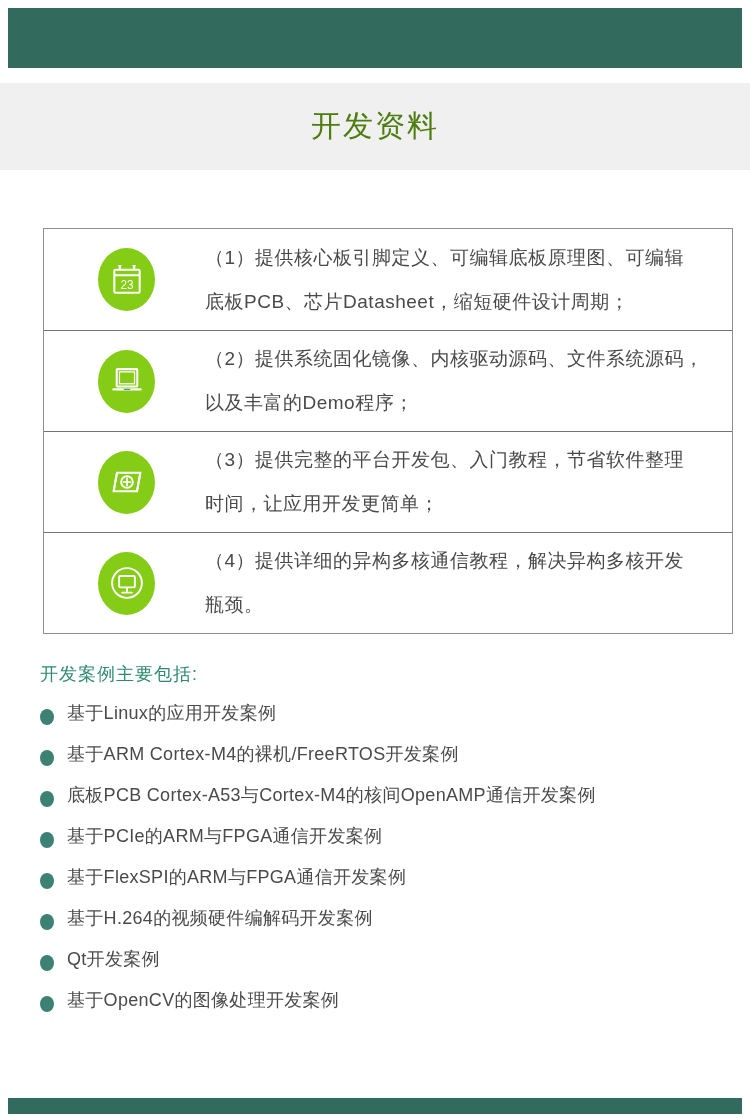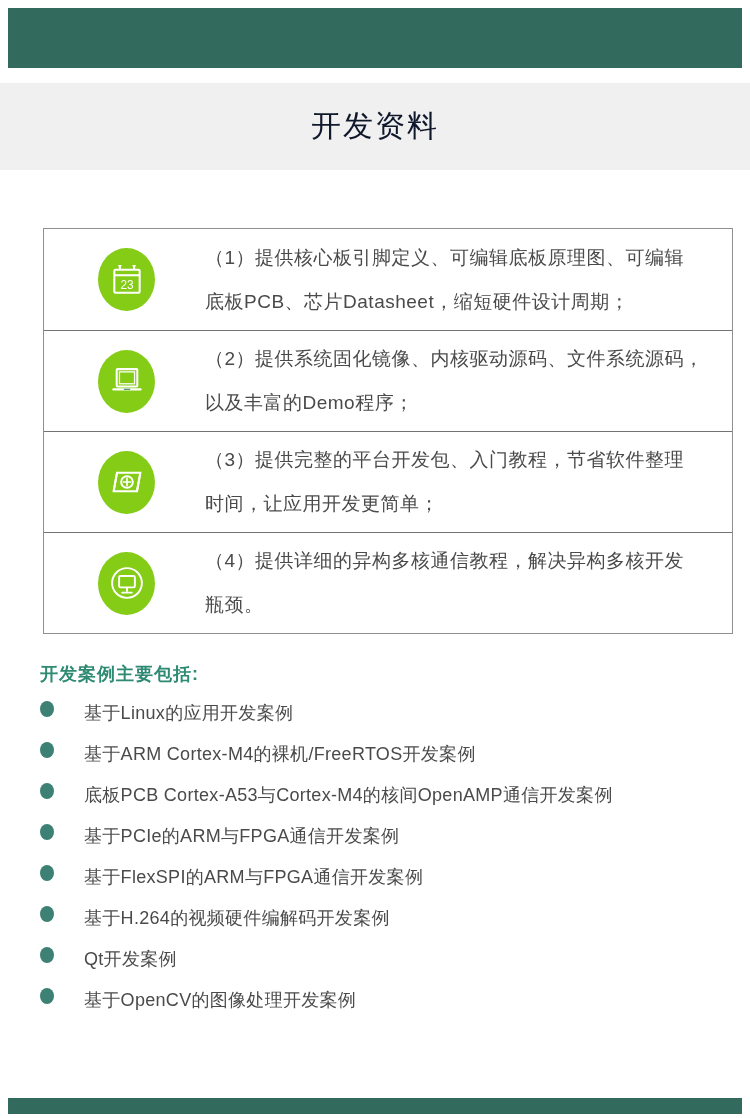--- a/index.html
+++ b/index.html
@@ -11,21 +11,21 @@
   }
   .edge-bar { position:absolute; left:8px; right:8px; background:#336a5e; }
   .edge-bar.top { top:8px; height:60px; }
   .edge-bar.bottom { top:1098px; height:16px; }
 
   .title-band {
     position:absolute; left:0; top:83px; width:750px; height:87px;
     background:#f0f0f0; display:flex; align-items:center; justify-content:center;
   }
   .page-title {
-    font-size:30px; color:#0f172a; letter-spacing:2px; font-weight:400;
+    font-size:30px; color:#4d7c0f; letter-spacing:2px; font-weight:400;
   }
 
   .info-table {
     position:absolute; left:43px; top:228px; width:690px;
     border:1px solid #8f8f8f; background:#ffffff;
   }
   .feature-row {
     height:101px; display:flex; align-items:center; padding-left:54px;
   }
   .feature-row + .feature-row { border-top:1px solid #737373; }
@@ -34,24 +34,24 @@
     background:#84cc16; display:flex; align-items:center; justify-content:center;
     margin-right:50px;
   }
   .icon-circle svg { display:block; }
   .feature-text {
     font-size:19px; line-height:44px; color:#4a4a4a;
     white-space:pre-line; letter-spacing:0.5px;
   }
 
   .cases { position:absolute; left:40px; top:662px; width:680px; }
-  .cases-heading { font-size:18px; color:#2e8a72; letter-spacing:1px;font-weight:bold; }
+  .cases-heading { font-size:18px; color:#2e8a72; letter-spacing:1px; }
   .cases-list { list-style:none; margin-top:15px; }
   .case-item {
-    display:flex; align-items:flex-start; height:24px; margin-bottom:17px;gap:17px;
+    display:flex; align-items:flex-end; height:24px; margin-bottom:17px;
   }
   .bullet-dot {
     flex:0 0 auto; width:14px; height:16px; border-radius:50%;
     background:#3d8174; margin-right:13px;
   }
   .case-text { font-size:18px; color:#4a4a4a; letter-spacing:0.3px; }
 </style>
 </head>
 <body>
 

